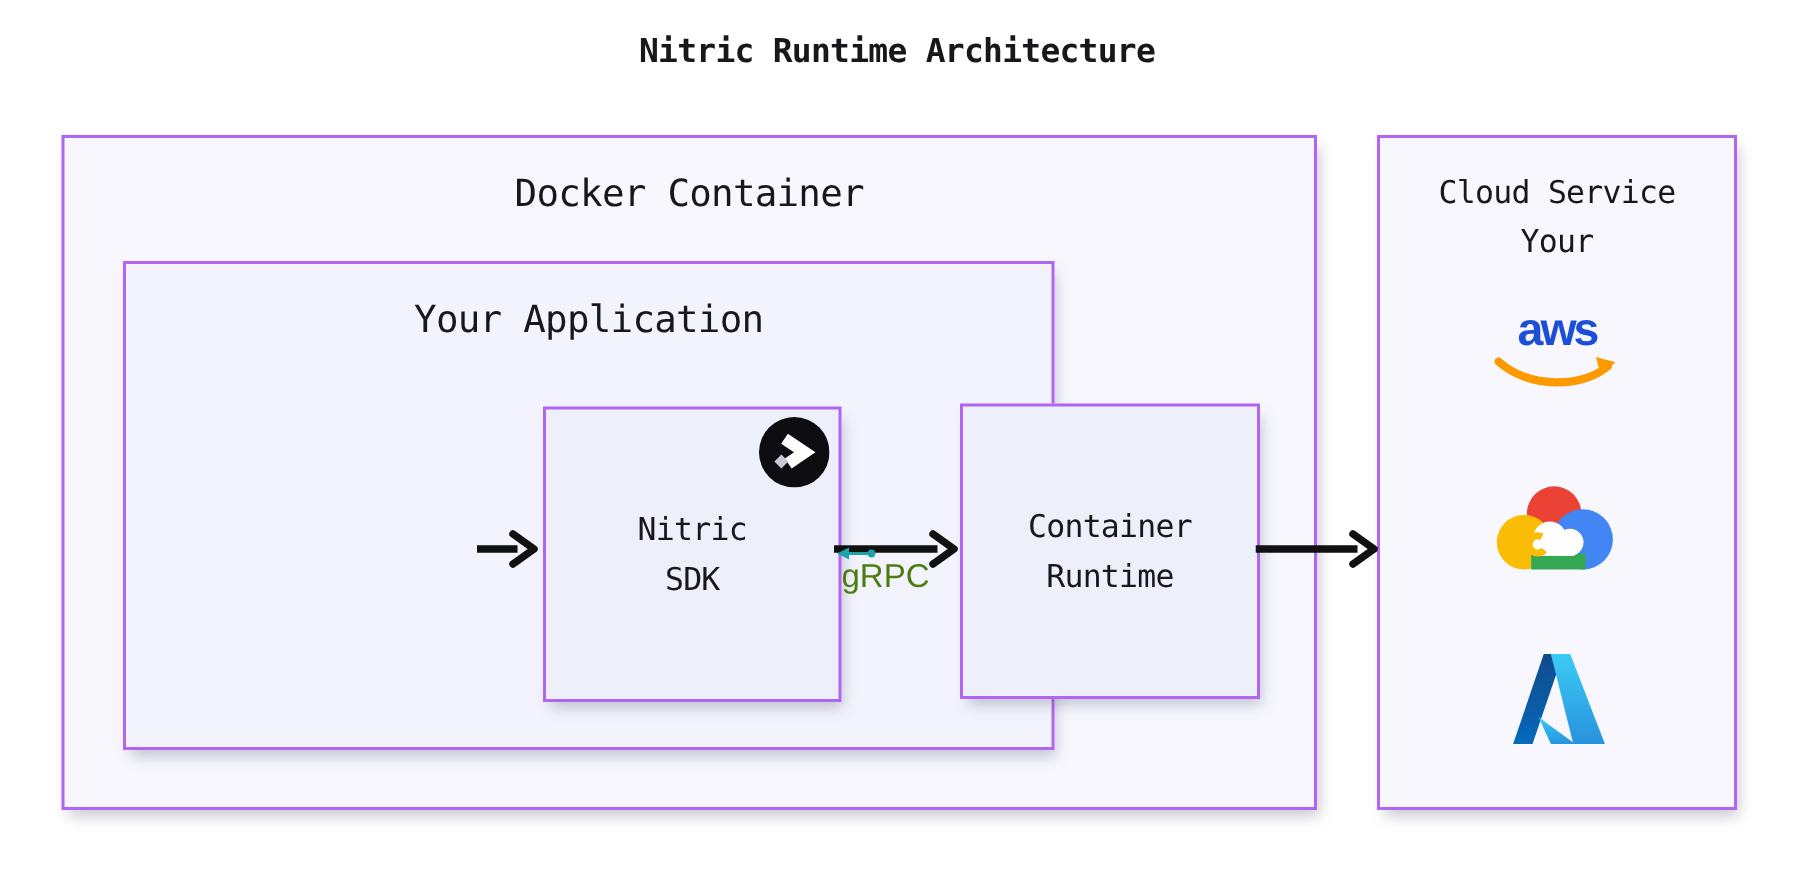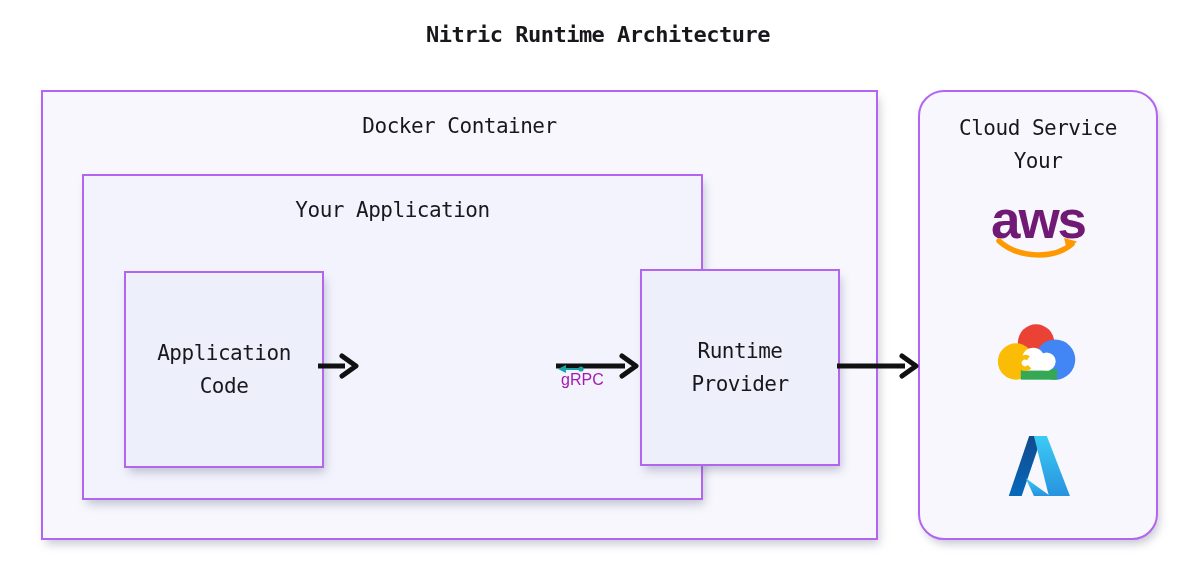--- a/index.html
+++ b/index.html
@@ -10,21 +10,21 @@
     position:absolute; box-sizing:border-box;
     border:2px solid #b265f0;
     box-shadow:3px 6px 9px -2px rgba(95,95,130,0.35);
   }
   .lvl1 { background:#f7f7fd; }
   .lvl2 { background:#f2f3fc; }
   .lvl3 { background:#edeffb; }
 
   .panel-title {
     position:absolute; left:0; right:0; top:22px;
-    text-align:center; font-size:21px; font-weight:500;
+    text-align:center; font-size:25px; font-weight:500;
     letter-spacing:-0.5px; white-space:nowrap;
   }
   .center-label {
     position:absolute; inset:0;
     display:flex; flex-direction:column; align-items:center; justify-content:center;
     font-size:21px; line-height:33px; font-weight:500; letter-spacing:-0.5px;
     text-align:center;
   }
   .line { display:block; }
 
@@ -33,68 +33,73 @@
     text-align:center; font-size:22px; font-weight:600; letter-spacing:-0.5px;
   }
 
   .arrow { position:absolute; }
   .arrow path { stroke:#111111; stroke-width:5; fill:none; }
   .arrow .head { stroke-linejoin:round; stroke-linecap:round; }
 
   #grpc-label {
     position:absolute; left:561px; top:371px;
     font-family:"Liberation Sans","DejaVu Sans",sans-serif;
-    font-size:16px; font-weight:500; color:#a21caf; letter-spacing:0;
+    font-size:22px; font-weight:500; color:#4d7c0f; letter-spacing:0;
   }
   #grpc-label .grpc-deco { position:absolute; left:-5px; top:-8px; }
 
   #nitric-badge { position:absolute; top:5px; right:6px; }
 
   
   .logo-block { position:absolute; left:0; right:0; display:flex; flex-direction:column; align-items:center; }
   #aws-block { top:106px; }
   .aws-word {
     font-family:"Liberation Sans","DejaVu Sans",sans-serif;
-    font-size:53px; font-weight:700; color:#701a75;
+    font-size:31px; font-weight:700; color:#1d4ed8;
     letter-spacing:-2px; line-height:44px;
   }
   #gcp-block { top:224px; }
   #azure-block { top:338px; }
 </style>
 </head>
 <body>
 
 <div id="canvas">
 
   <div id="page-title">Nitric Runtime Architecture</div>
 
   <div class="panel lvl1" style="left:41px; top:90px; width:837px; height:450px;">
     <div class="panel-title">Docker Container</div>
 
     <div class="panel lvl2" style="left:39px; top:82px; width:621px; height:326px;">
       <div class="panel-title">Your Application</div>
 
-      <div class="panel lvl3" style="left:40px; top:95px; width:200px; height:197px;">
+
+      <div class="panel lvl3" style="left:278px; top:95px; width:199px; height:197px;">
         <div class="center-label">
-          <span class="line">Application</span>
-          <span class="line">Code</span>
+          <span class="line">Nitric</span>
+          <span class="line">SDK</span>
         </div>
+        <svg id="nitric-badge" width="47" height="47" viewBox="0 0 47 47">
+          <circle cx="23.5" cy="23.5" r="23.5" fill="#0c0c11"></circle>
+          <path d="M17,14.5 L30.5,23.5 L19.5,31" stroke="#ffffff" stroke-width="8" fill="none" stroke-linejoin="miter"></path>
+          <rect x="11.6" y="26.4" width="6.6" height="6.6" fill="#c7c8da" transform="rotate(45 14.9 29.7)"></rect>
+        </svg>
       </div>
-
     </div>
 
     <div class="panel lvl3" style="left:597px; top:177px; width:200px; height:197px;">
       <div class="center-label">
+        <span class="line">Container</span>
         <span class="line">Runtime</span>
-        <span class="line">Provider</span>
       </div>
     </div>
   </div>
 
-  <div class="panel lvl1" style="left:918px; top:90px; width:240px; height:450px;border-radius:26px;">
+  <div class="panel lvl1" style="left:918px; top:90px; width:240px; height:450px;">
     <div class="center-label" style="inset:auto 0; top:20px; position:absolute; left:0; right:0;">
       <span class="line">Cloud Service</span>
       <span class="line">Your</span>
     </div>
 
     <div class="logo-block" id="aws-block">
       <div class="aws-word">aws</div>
       <svg width="86" height="24" viewBox="0 0 86 24" style="margin-top:-4px;">
         <path d="M4,3 C24,21 60,21 77,6" stroke="#ff9900" stroke-width="5.5" fill="none" stroke-linecap="round"></path>
         <polygon points="69,0 82,3.5 72,12" fill="#ff9900"></polygon>

